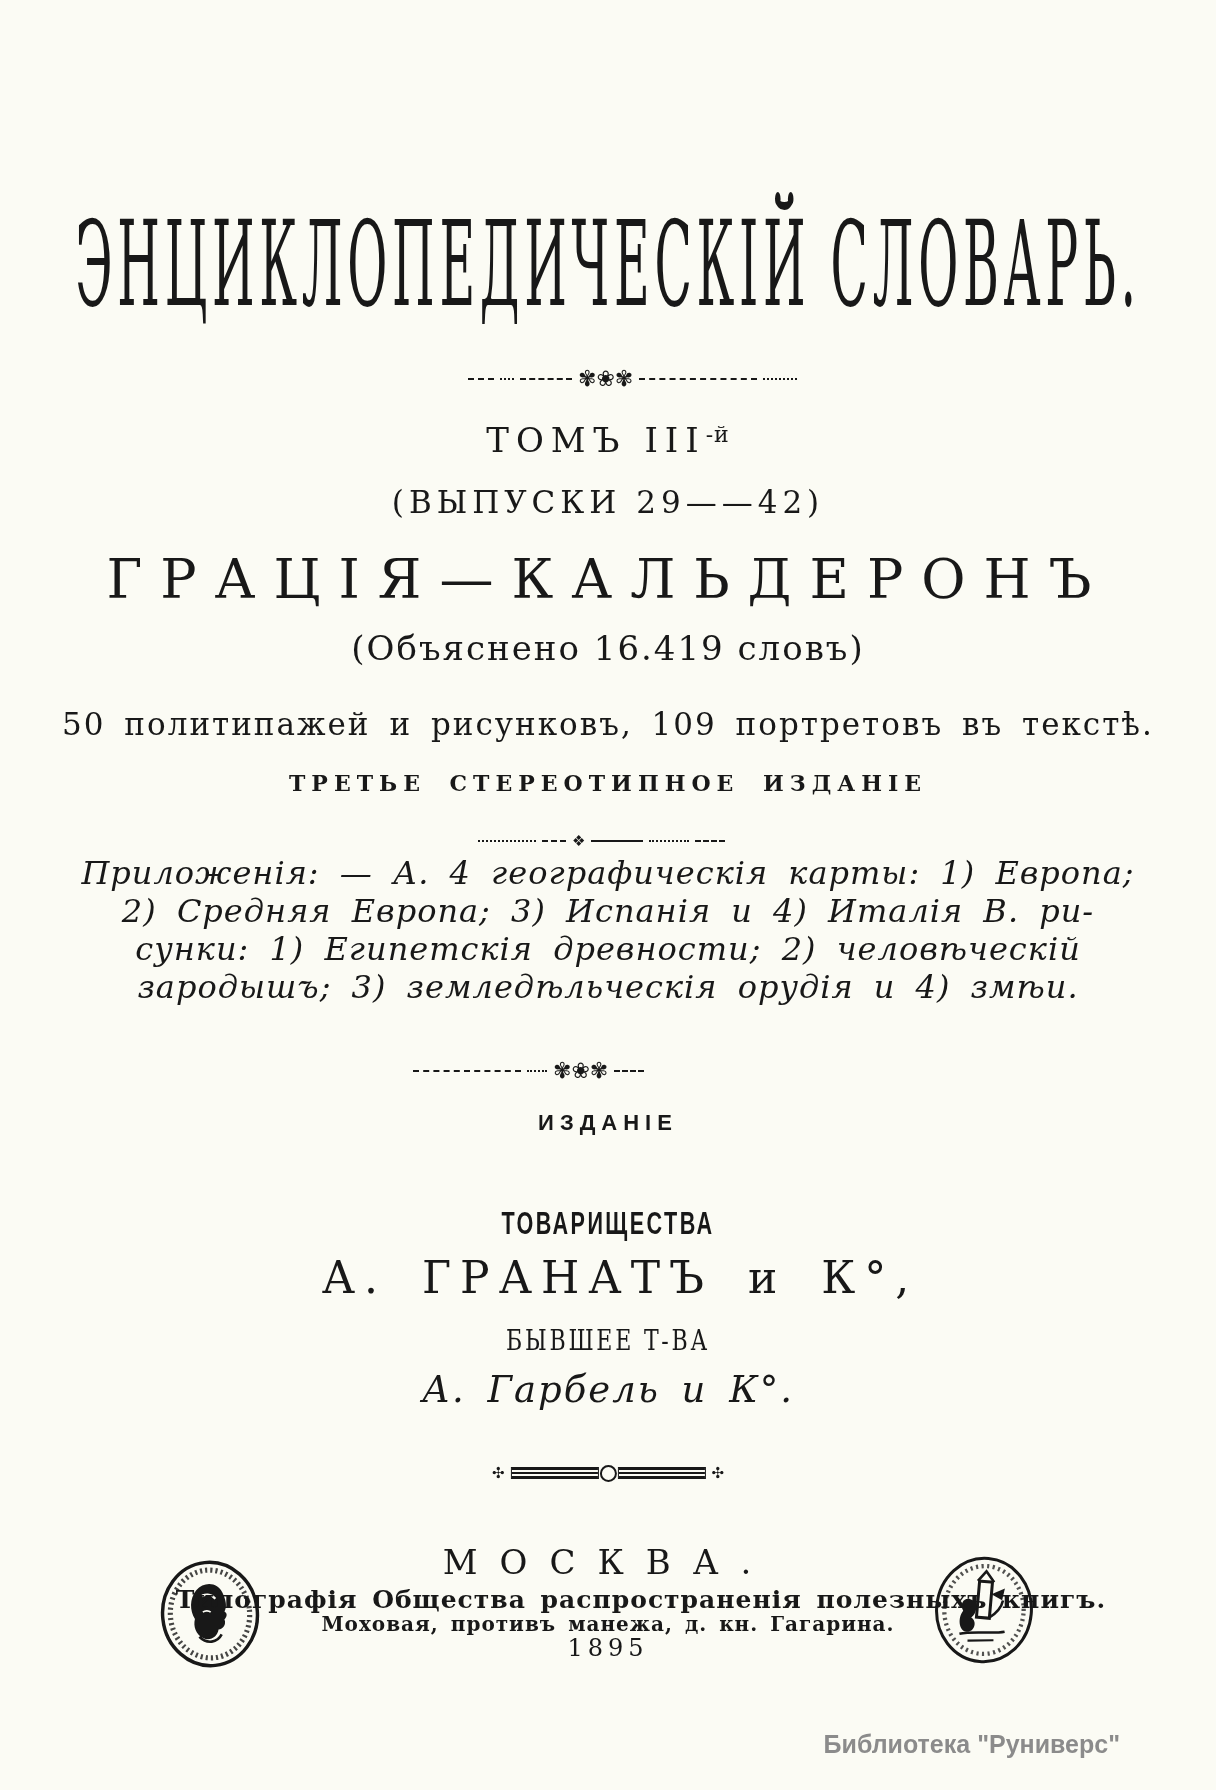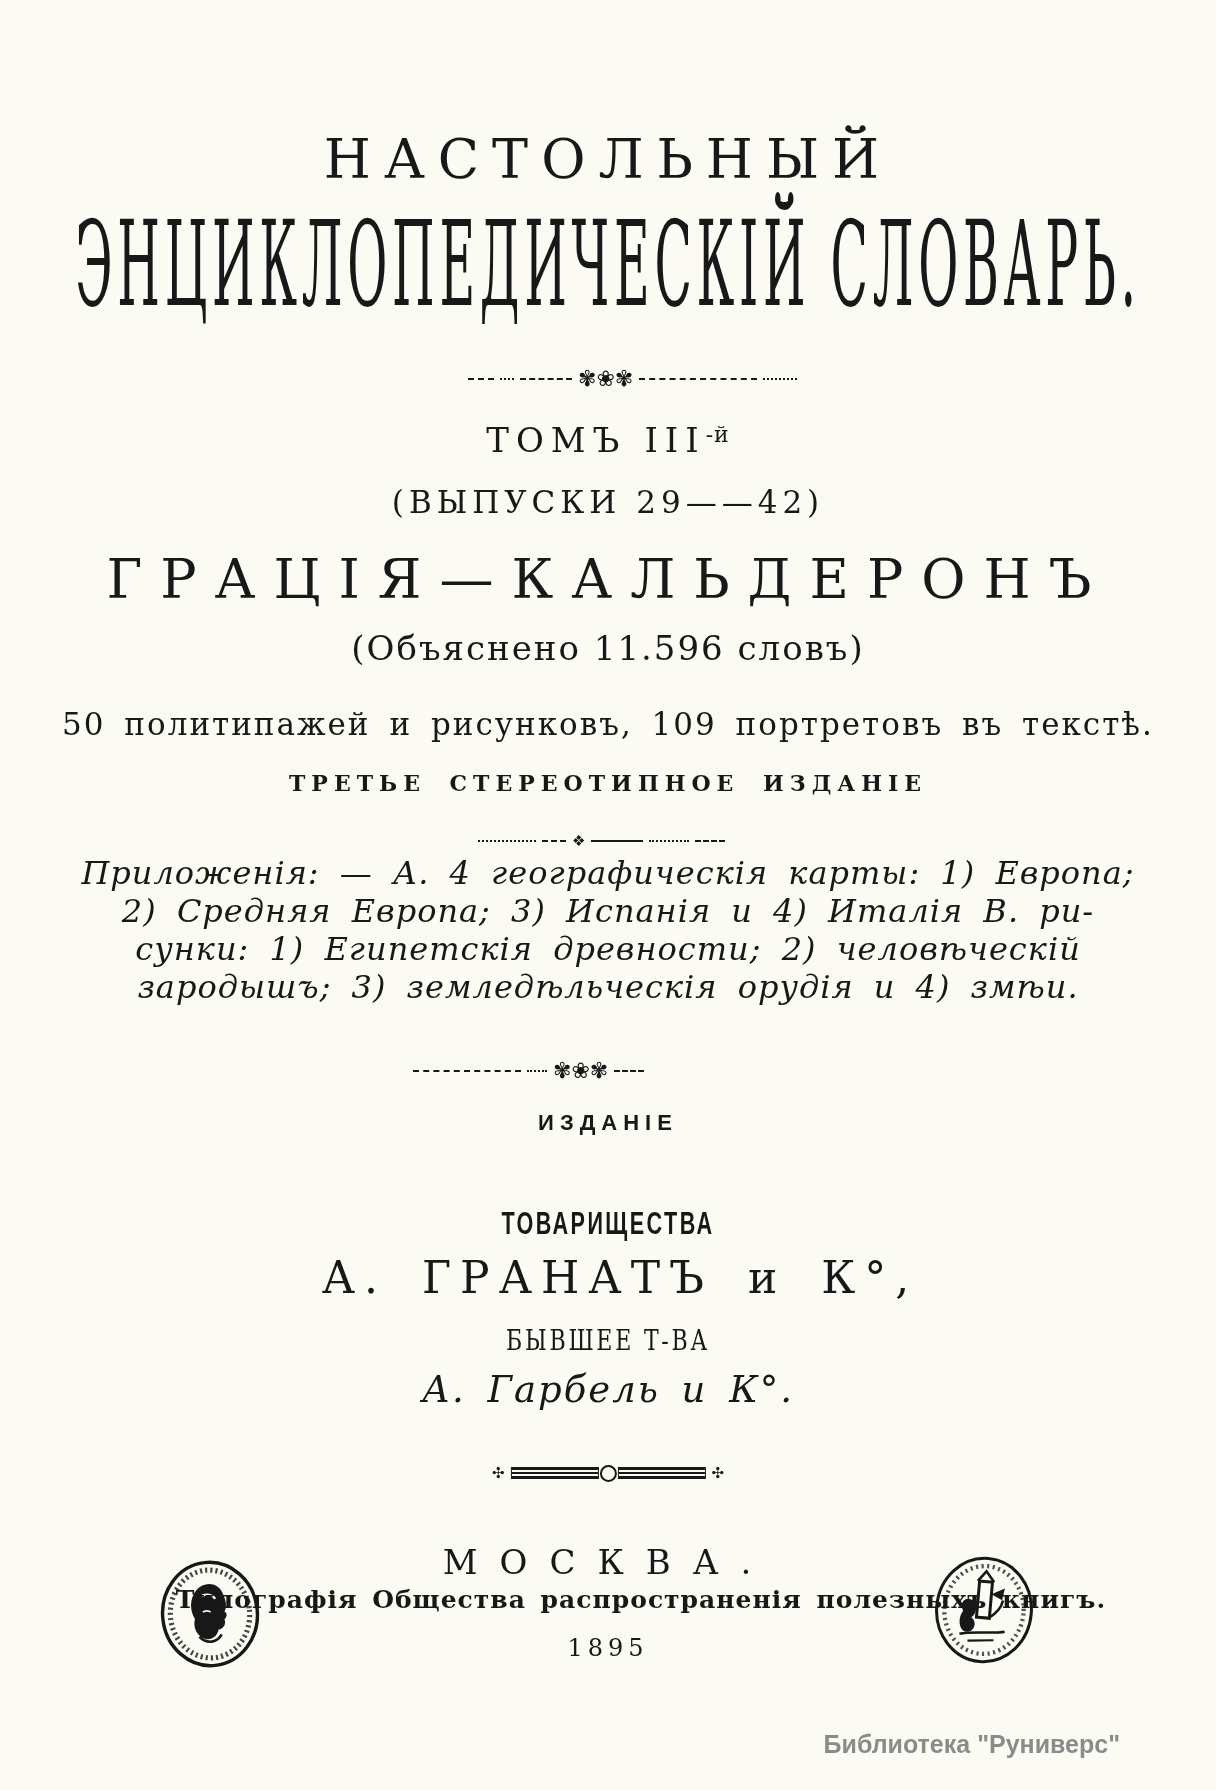--- a/index.html
+++ b/index.html
@@ -58,36 +58,35 @@
   .seal{position:absolute;width:104px;height:112px;}
   .seal svg{width:100%;height:100%;}
   .seal-left{left:158px;top:1558px;transform:rotate(-6deg);}
   .seal-right{left:932px;top:1554px;transform:rotate(5deg);}
 </style>
 </head>
 <body>
 
 <div class="page" style="background: rgb(251, 251, 244);">
 
-  <div class="cline title-top">НАСТОЛЬНЫЙ</div>
   <div class="abs title-main">ЭНЦИКЛОПЕДИЧЕСКІЙ СЛОВАРЬ.</div>
 
   <div class="divider d1">
     <span class="ln dash" style="width:26px"></span>
     <span class="ln dot" style="width:14px"></span>
     <span class="ln dash" style="width:52px"></span>
     <span class="orn">✾❀✾</span>
     <span class="ln dash" style="width:118px"></span>
     <span class="ln dot" style="width:34px"></span>
   </div>
 
   <div class="cline tome"><span>ТОМЪ III</span><sup>-й</sup></div>
   <div class="cline issues">(ВЫПУСКИ 29——42)</div>
   <div class="cline range">ГРАЦІЯ—КАЛЬДЕРОНЪ</div>
-  <div class="cline words">(Объяснено 11.596 словъ)</div>
+  <div class="cline words">(Объяснено 16.419 словъ)</div>
   <div class="cline illus">50 политипажей и рисунковъ, 109 портретовъ въ текстѣ.</div>
   <div class="cline edition3">ТРЕТЬЕ СТЕРЕОТИПНОЕ ИЗДАНІЕ</div>
 
   <div class="divider d2">
     <span class="ln dot" style="width:58px"></span>
     <span class="ln dash" style="width:24px"></span>
     <span class="orn-sm">❖</span>
     <span class="ln" style="width:52px"></span>
     <span class="ln dot" style="width:40px"></span>
     <span class="ln dash" style="width:30px"></span>
@@ -140,17 +139,18 @@
       <path d="M67 46 L82 38 L80 52 Z" fill="#181818"></path>
       <path d="M36 68 C30 58 38 50 46 55 C53 59 52 70 46 75 C54 79 51 92 42 92 C33 92 30 77 36 68 Z" fill="#181818"></path>
       <path d="M66 74 C74 68 80 60 81 52" stroke="#181818" stroke-width="3" fill="none"></path>
       <path d="M34 95 C50 90 72 92 86 88" stroke="#181818" stroke-width="3" fill="none"></path>
       <path d="M44 102 L74 99" stroke="#181818" stroke-width="2.5" fill="none"></path>
     </svg>
   </div>
 
   <div class="cline city">МОСКВА.</div>
   <div class="cline printer">Типографія Общества распространенія полезныхъ книгъ.</div>
+  <div class="cline address">Моховая, противъ манежа, д. кн. Гагарина.</div>
   <div class="cline year">1895</div>
 
   <div class="watermark" style="color: rgb(139, 139, 139);">Библиотека "Руниверс"</div>
 
 </div>
 
 </body></html>

